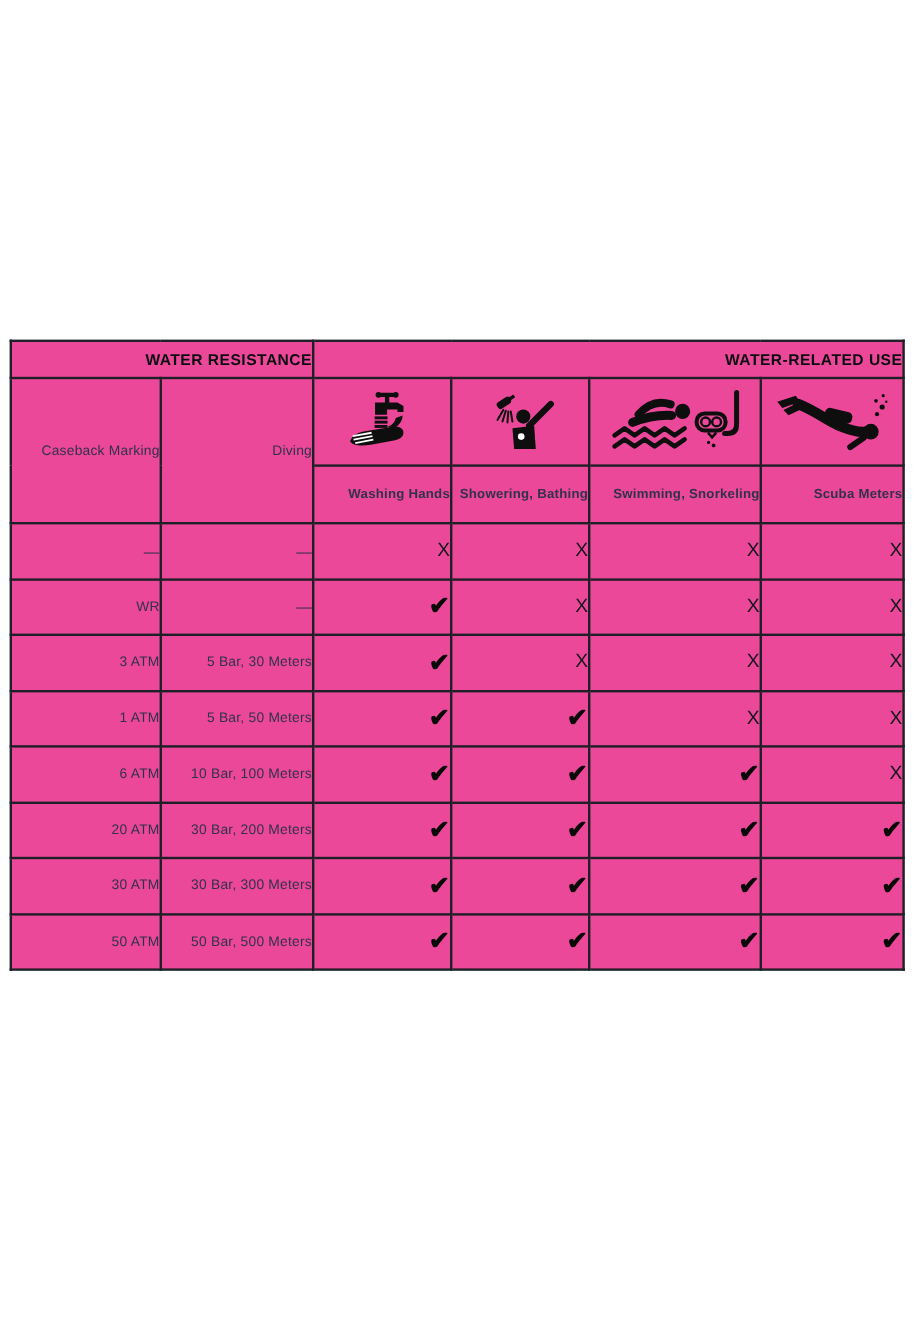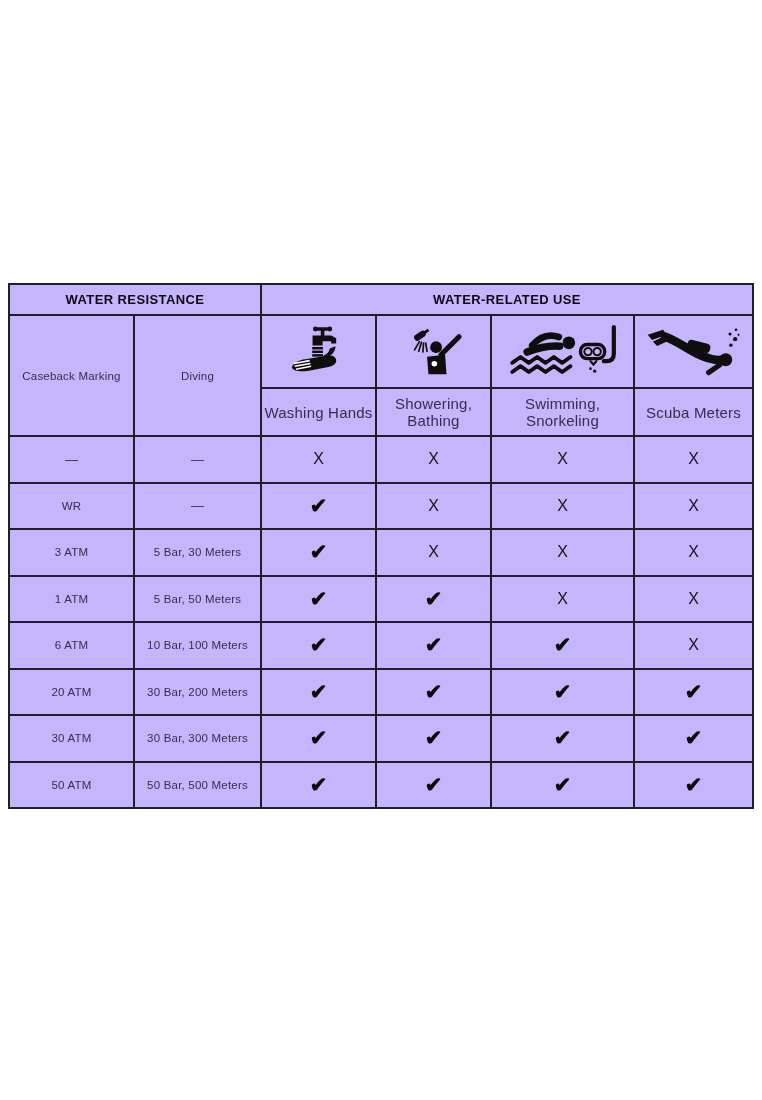--- a/index.html
+++ b/index.html
@@ -15,24 +15,24 @@
   table.wr {
     position: absolute;
     left: 8px;
     top: 283px;
     width: 744px;
     border-collapse: collapse;
     table-layout: fixed;
   }
   .wr th, .wr td {
     border: 2px solid #1f1f27;
-    text-align: center;
+    text-align: right;
     vertical-align: middle;
     padding: 0;
-    background: #c4b5fd;
+    background: #ec4899;
   }
   .band {
     height: 29px;
     font-size: 13px;
     font-weight: bold;
     color: #0b0b10;
     letter-spacing: 0.4px;
   }
   .colhead {
     font-size: 11.5px;
@@ -44,22 +44,22 @@
   .icon-cell { height: 71px; }
   .icon-cell .icon-box {
     display: flex;
     align-items: center;
     justify-content: center;
     width: 100%;
     height: 100%;
   }
   .use-label {
     height: 46px;
-    font-size: 15px;
-    font-weight: normal;
+    font-size: 11px;
+    font-weight: bold;
     color: #31314d;
     letter-spacing: 0.2px;
   }
   tbody td {
     height: 44.5px;
     font-size: 11.5px;
     color: #31314d;
     letter-spacing: 0.2px;
   }
   td.mark.is-check {

